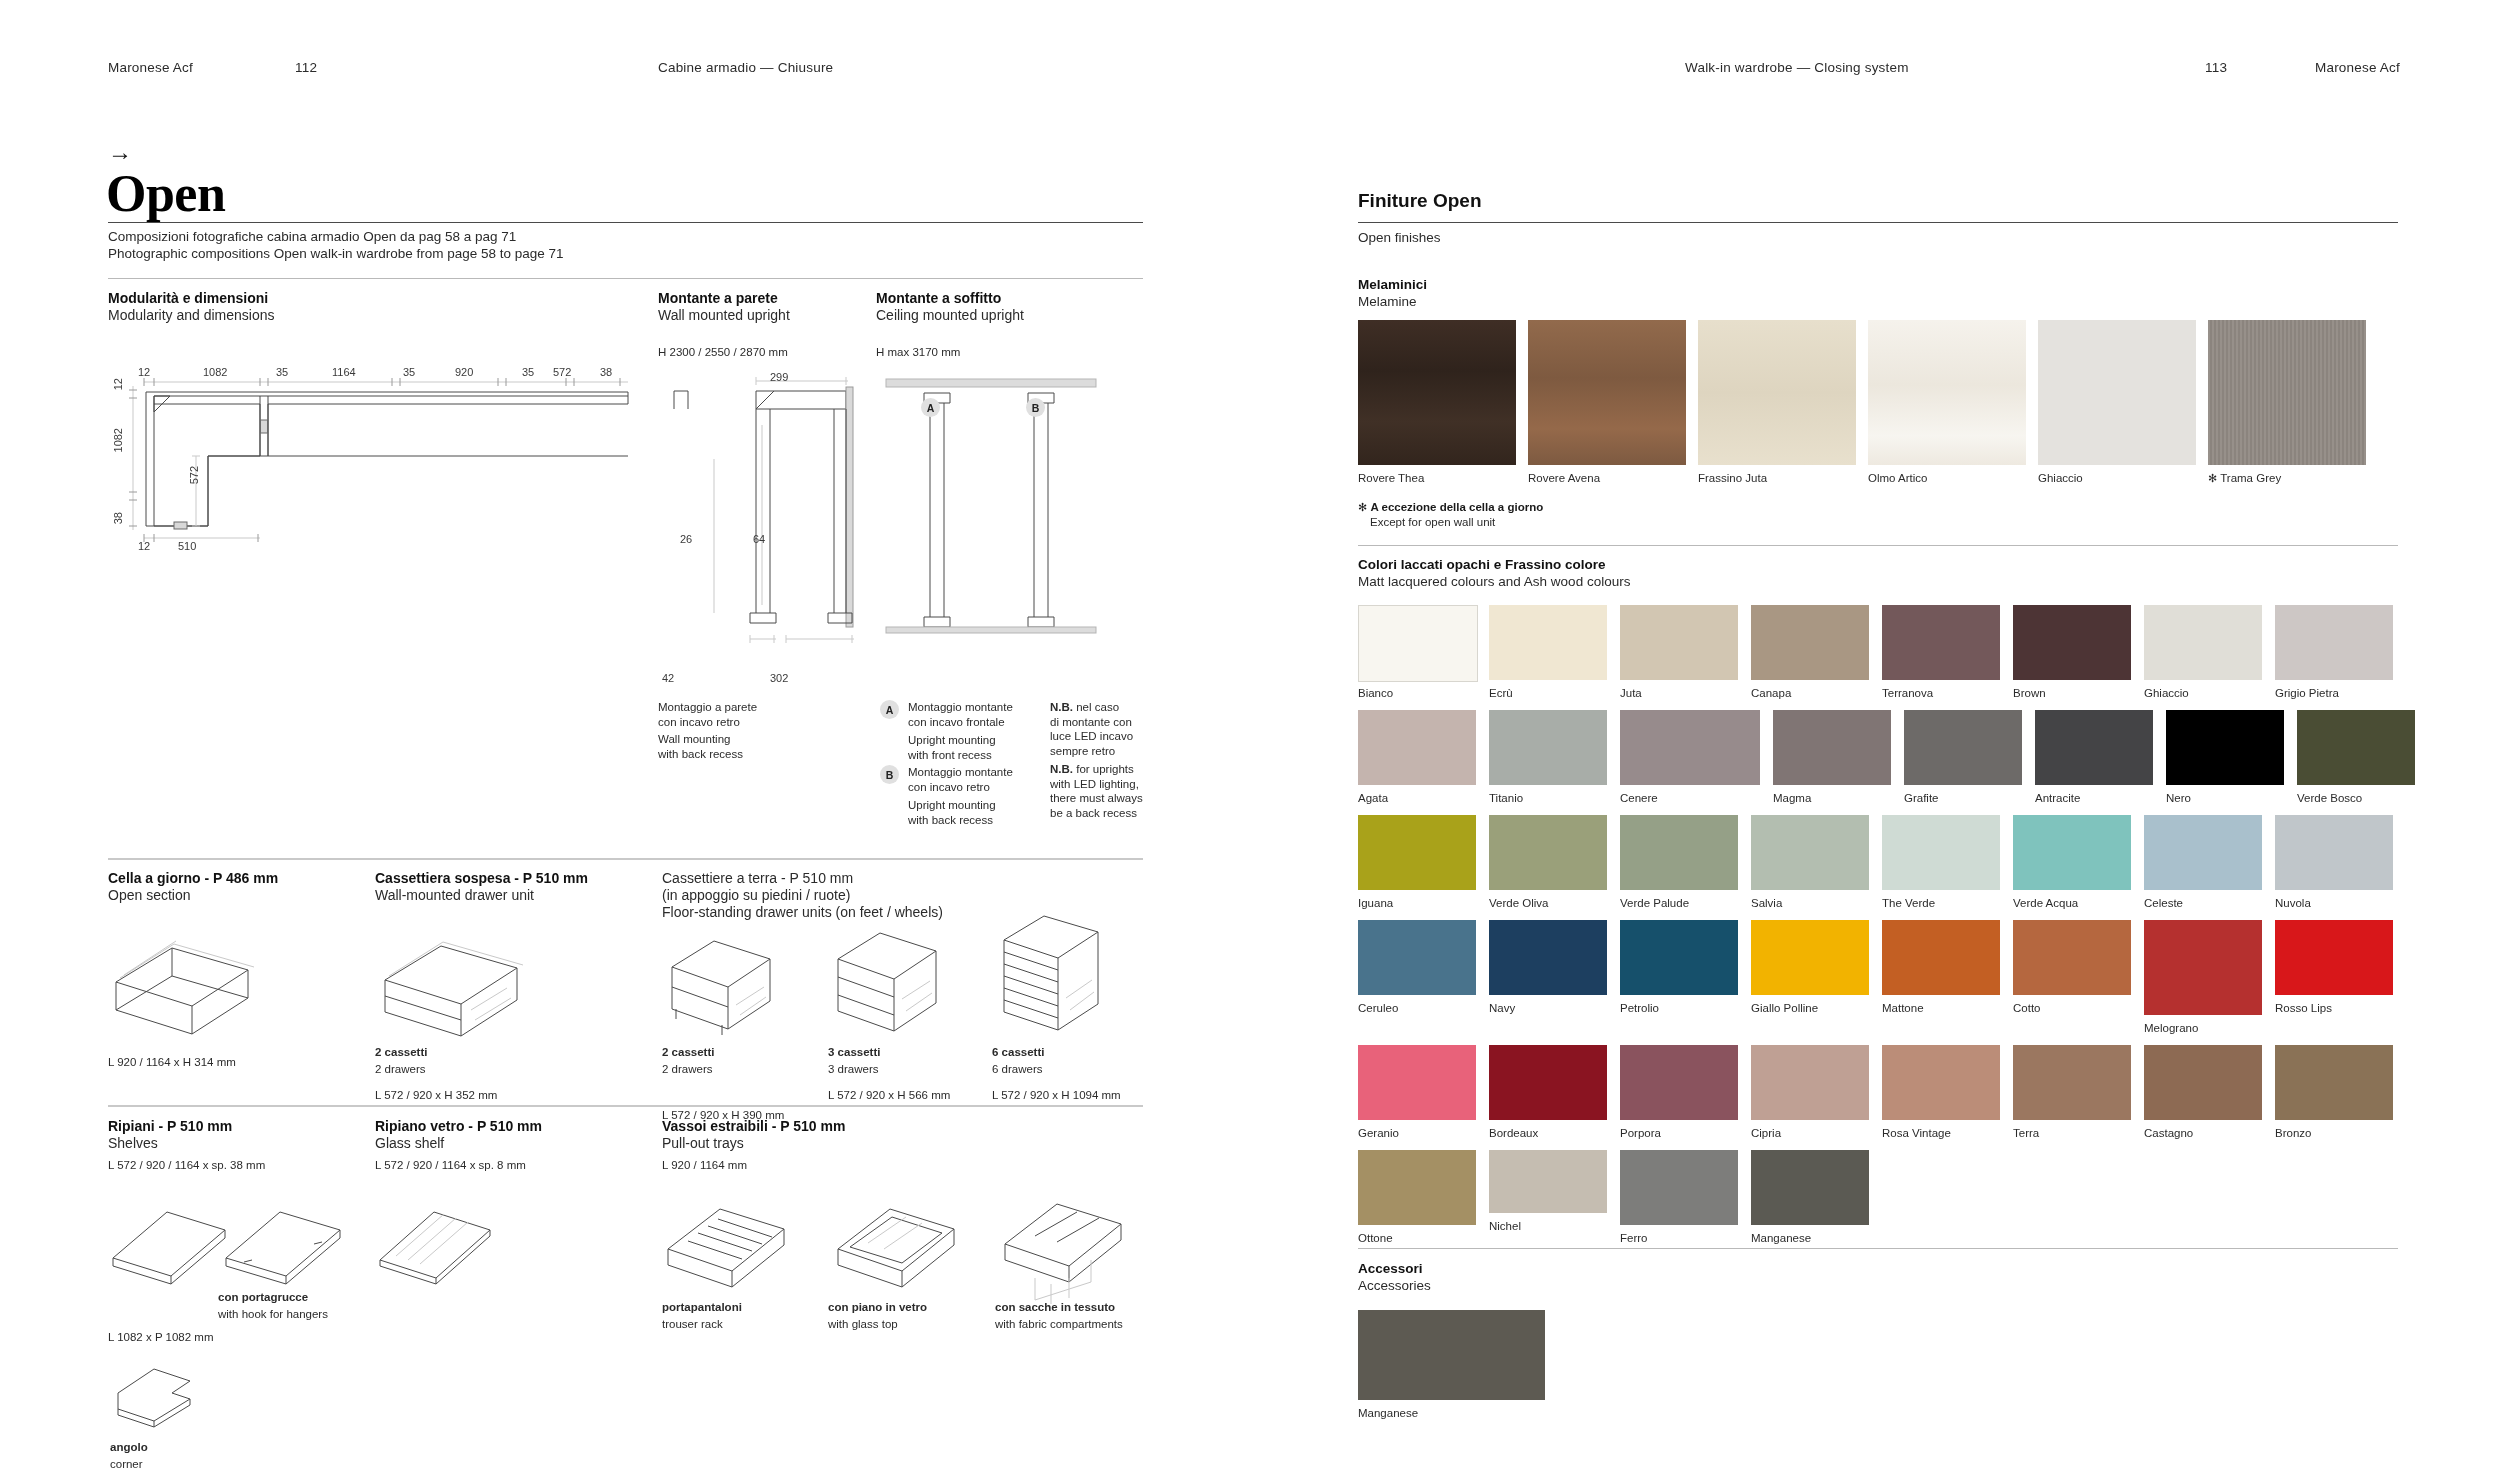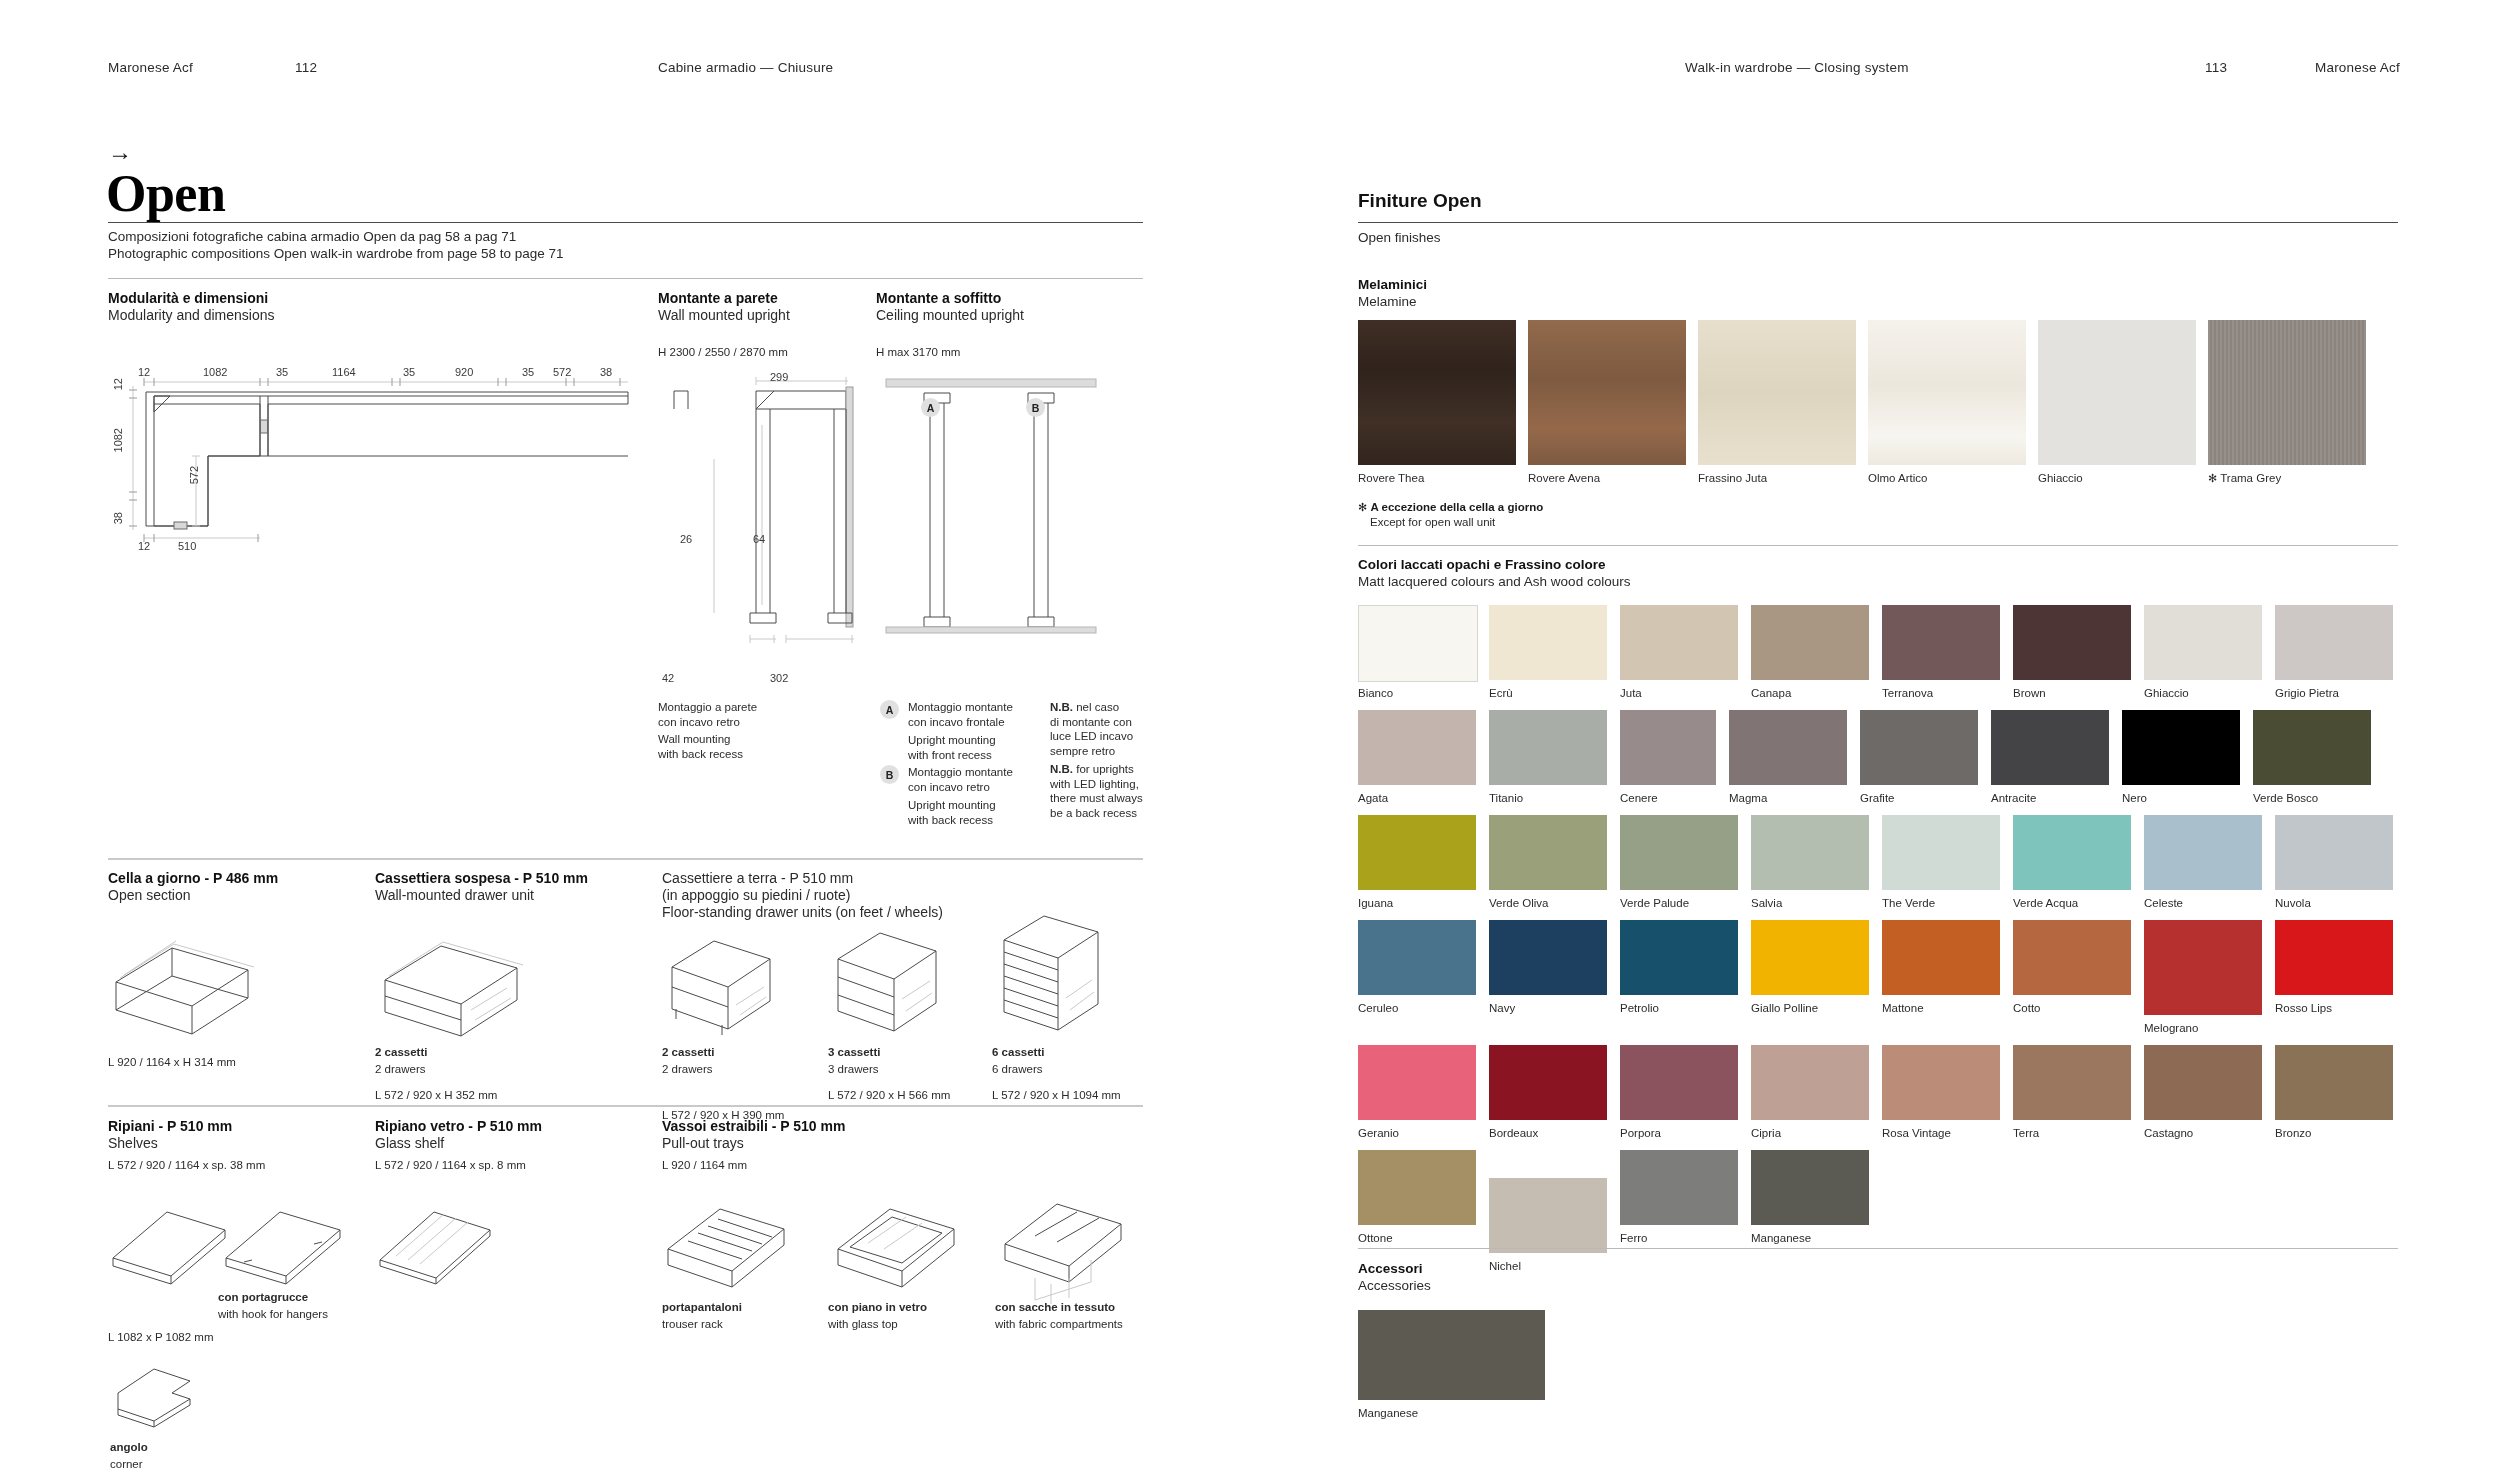--- a/index.html
+++ b/index.html
@@ -541,21 +541,21 @@
         </div>
         <div class="swatchrow" style="position: relative; left: 0px; top: 0px; gap: 13px; margin-bottom: 30px;">
           <div class="sw" style="width: 118px; height: 75px;">
             <div class="chip" style="background: rgb(196, 180, 174);"></div>
             <div class="cap">Agata</div>
           </div>
           <div class="sw" style="width: 118px; height: 75px;">
             <div class="chip" style="background: rgb(168, 173, 168);"></div>
             <div class="cap">Titanio</div>
           </div>
-          <div class="sw" style="width: 96px; height: 75px;">
+          <div class="sw" style="width: 140px; height: 75px;">
             <div class="chip" style="background: rgb(151, 139, 140);"></div>
             <div class="cap">Cenere</div>
           </div>
           <div class="sw" style="width: 118px; height: 75px;">
             <div class="chip" style="background: rgb(128, 117, 116);"></div>
             <div class="cap">Magma</div>
           </div>
           <div class="sw" style="width: 118px; height: 75px;">
             <div class="chip" style="background: rgb(109, 106, 104);"></div>
             <div class="cap">Grafite</div>
@@ -673,21 +673,21 @@
           <div class="sw" style="width: 118px; height: 75px;">
             <div class="chip" style="background: rgb(138, 114, 86);"></div>
             <div class="cap">Bronzo</div>
           </div>
         </div>
         <div class="swatchrow" style="position: relative; left: 0px; top: 0px; gap: 13px; margin-bottom: 30px;">
           <div class="sw" style="width: 118px; height: 75px;">
             <div class="chip" style="background: rgb(164, 144, 100);"></div>
             <div class="cap">Ottone</div>
           </div>
-          <div class="sw" style="width: 118px; height: 75px; margin-top: 28px;">
+          <div class="sw" style="width: 118px; height: 63px;">
             <div class="chip" style="background: rgb(197, 189, 177);"></div>
             <div class="cap">Nichel</div>
           </div>
           <div class="sw" style="width: 118px; height: 75px;">
             <div class="chip" style="background: rgb(125, 125, 123);"></div>
             <div class="cap">Ferro</div>
           </div>
           <div class="sw" style="width: 118px; height: 75px;">
             <div class="chip" style="background: rgb(91, 90, 83);"></div>
             <div class="cap">Manganese</div>

